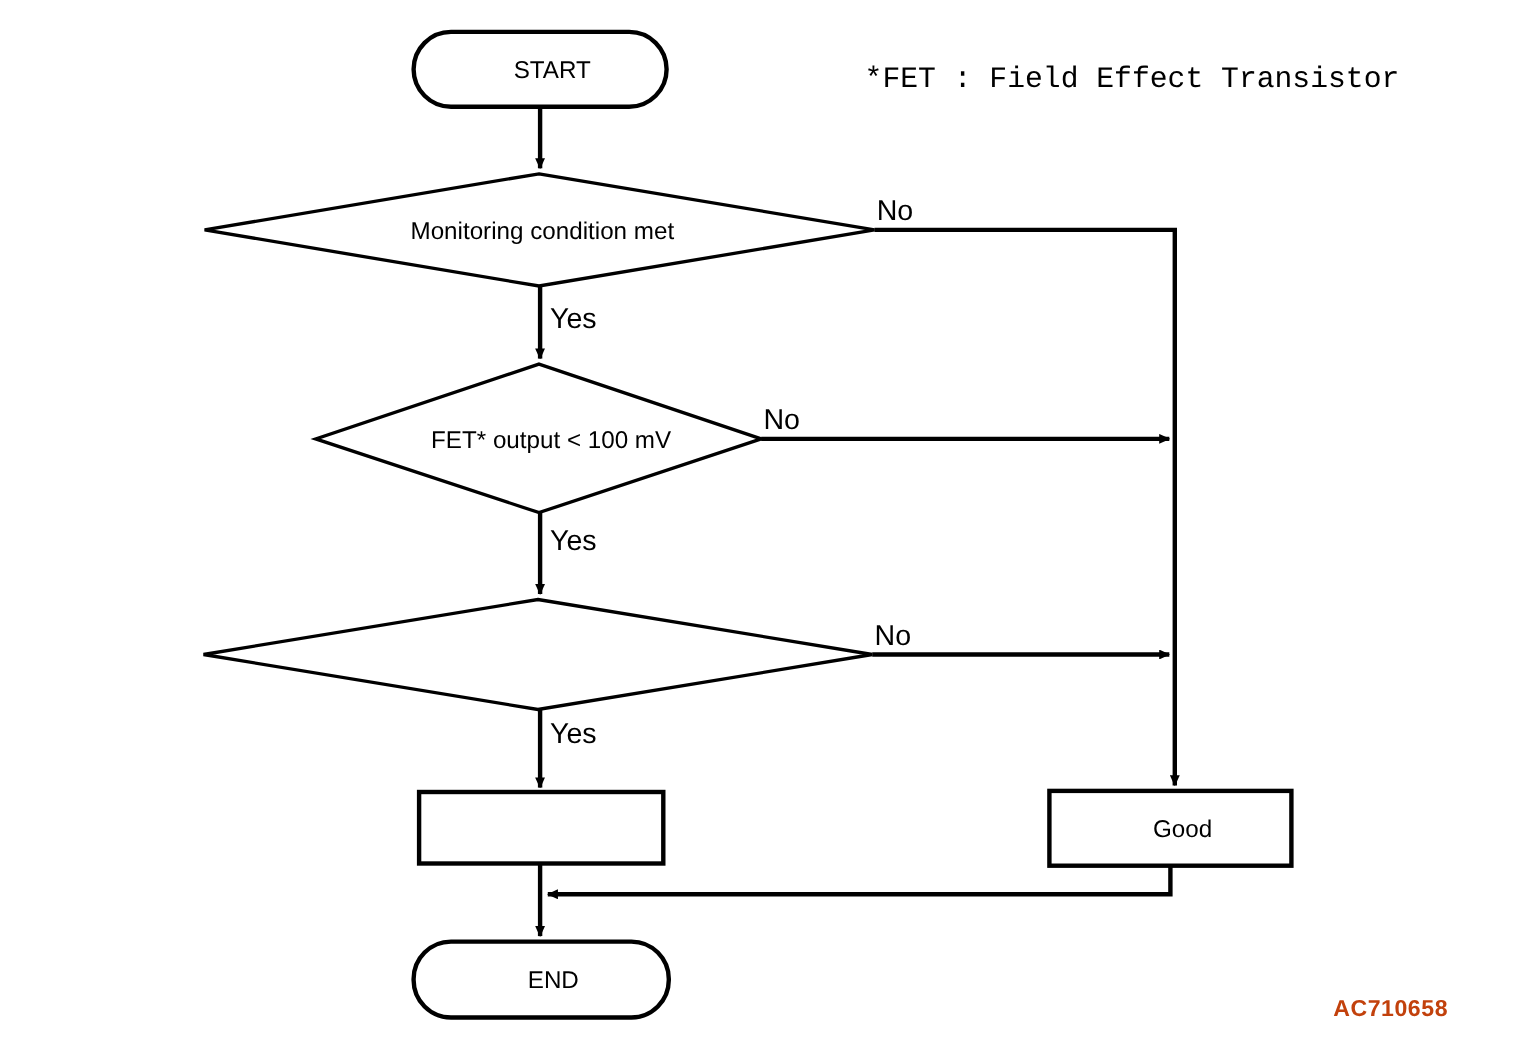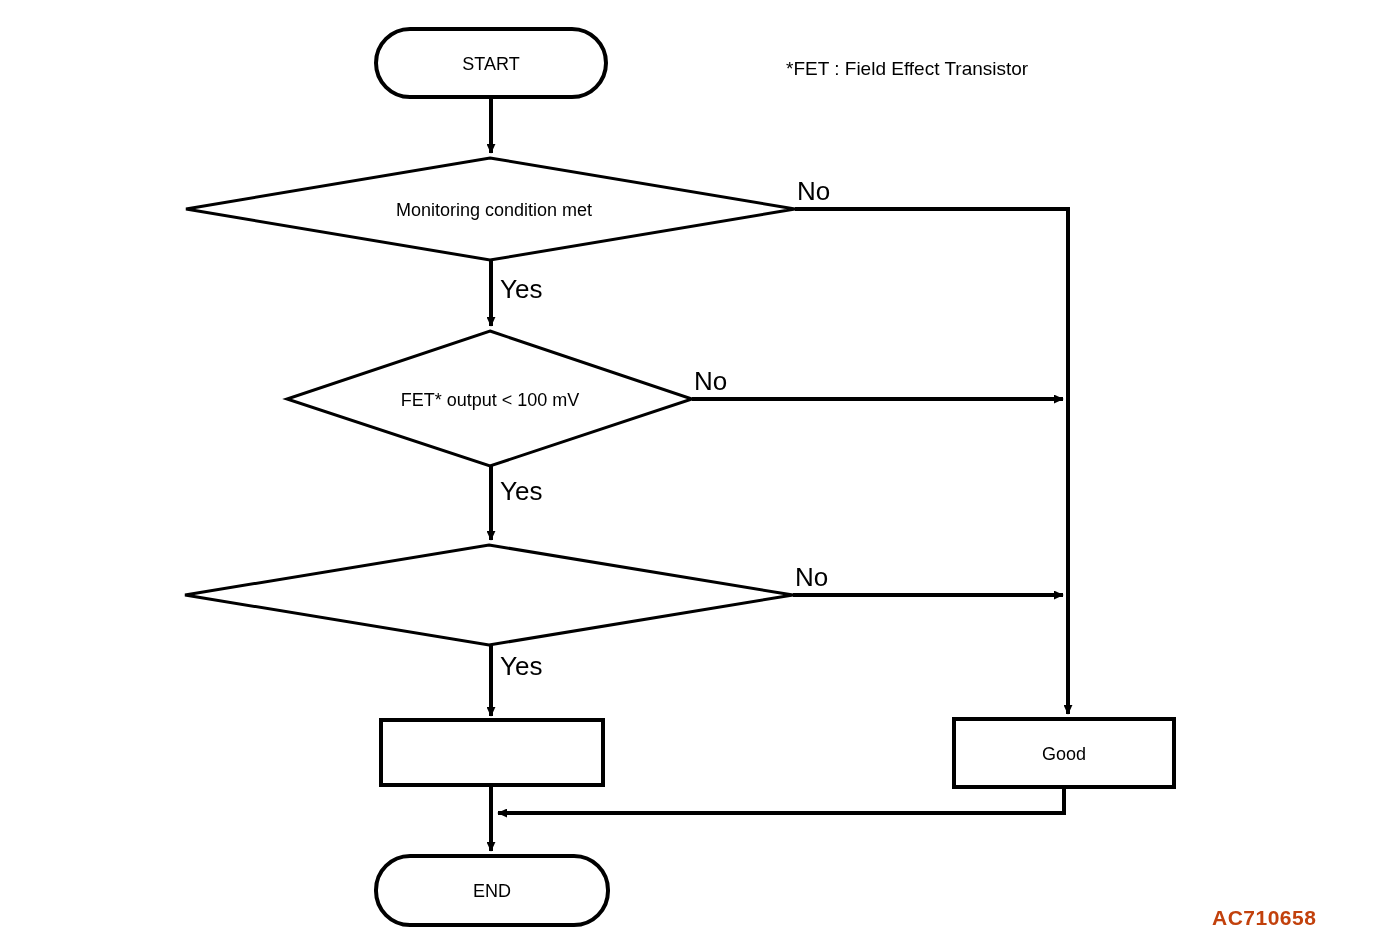--- a/index.html
+++ b/index.html
@@ -21,38 +21,39 @@
   #flow-svg {
     position: absolute;
     left: 0;
     top: 0;
     width: 1376px;
     height: 950px;
   }
   .node-text {
     position: absolute;
     font-family: "Liberation Sans", sans-serif;
-    font-size: 18px;
+    font-size: 22px;
     color: #000000;
     text-align: center;
     white-space: pre-line;
     line-height: 36px;
     letter-spacing: 0px;
+    margin-left: 11px;
   }
   .edge-label {
     position: absolute;
     font-family: "Liberation Sans", sans-serif;
     font-size: 26px;
     color: #000000;
     white-space: nowrap;
   }
   .note-text {
     position: absolute;
-    font-family: Liberation Sans, sans-serif;
-    font-size: 19px;
+    font-family: Liberation Mono, monospace;
+    font-size: 27px;
     color: #000000;
     white-space: nowrap;
   }
   .figure-code {
     position: absolute;
     font-family: "Liberation Sans", sans-serif;
     font-size: 21px;
     font-weight: bold;
     color: #c2410c;
     letter-spacing: 0.5px;
@@ -99,21 +100,21 @@
 
     <line x1="793" y1="595" x2="1063" y2="595" stroke="#000000" stroke-width="4" marker-end="url(#arrowhead)"></line>
 
     <path d="M1064,787 L1064,813 L498,813" fill="none" stroke="#000000" stroke-width="4" marker-end="url(#arrowhead)"></path>
 
     <line x1="491" y1="785" x2="491" y2="851" stroke="#000000" stroke-width="4" marker-end="url(#arrowhead)"></line>
   </svg>
 
   <div class="node-text" style="left:376px; top:46px; width:230px;">START</div>
 
-  <div class="node-text" style="left:244px; top:192px; width:500px;">Monitoring condition met</div>
+  <div class="node-text" style="left:232px; top:192px; width:500px;">Monitoring condition met</div>
 
   <div class="node-text" style="left:290px; top:382px; width:400px;">FET* output &lt; 100 mV</div>
 
 
 
   <div class="node-text" style="left:954px; top:736px; width:220px;">Good</div>
 
   <div class="node-text" style="left:376px; top:873px; width:232px;">END</div>
 
   <div class="edge-label" style="left:797px; top:176px;">No</div>

